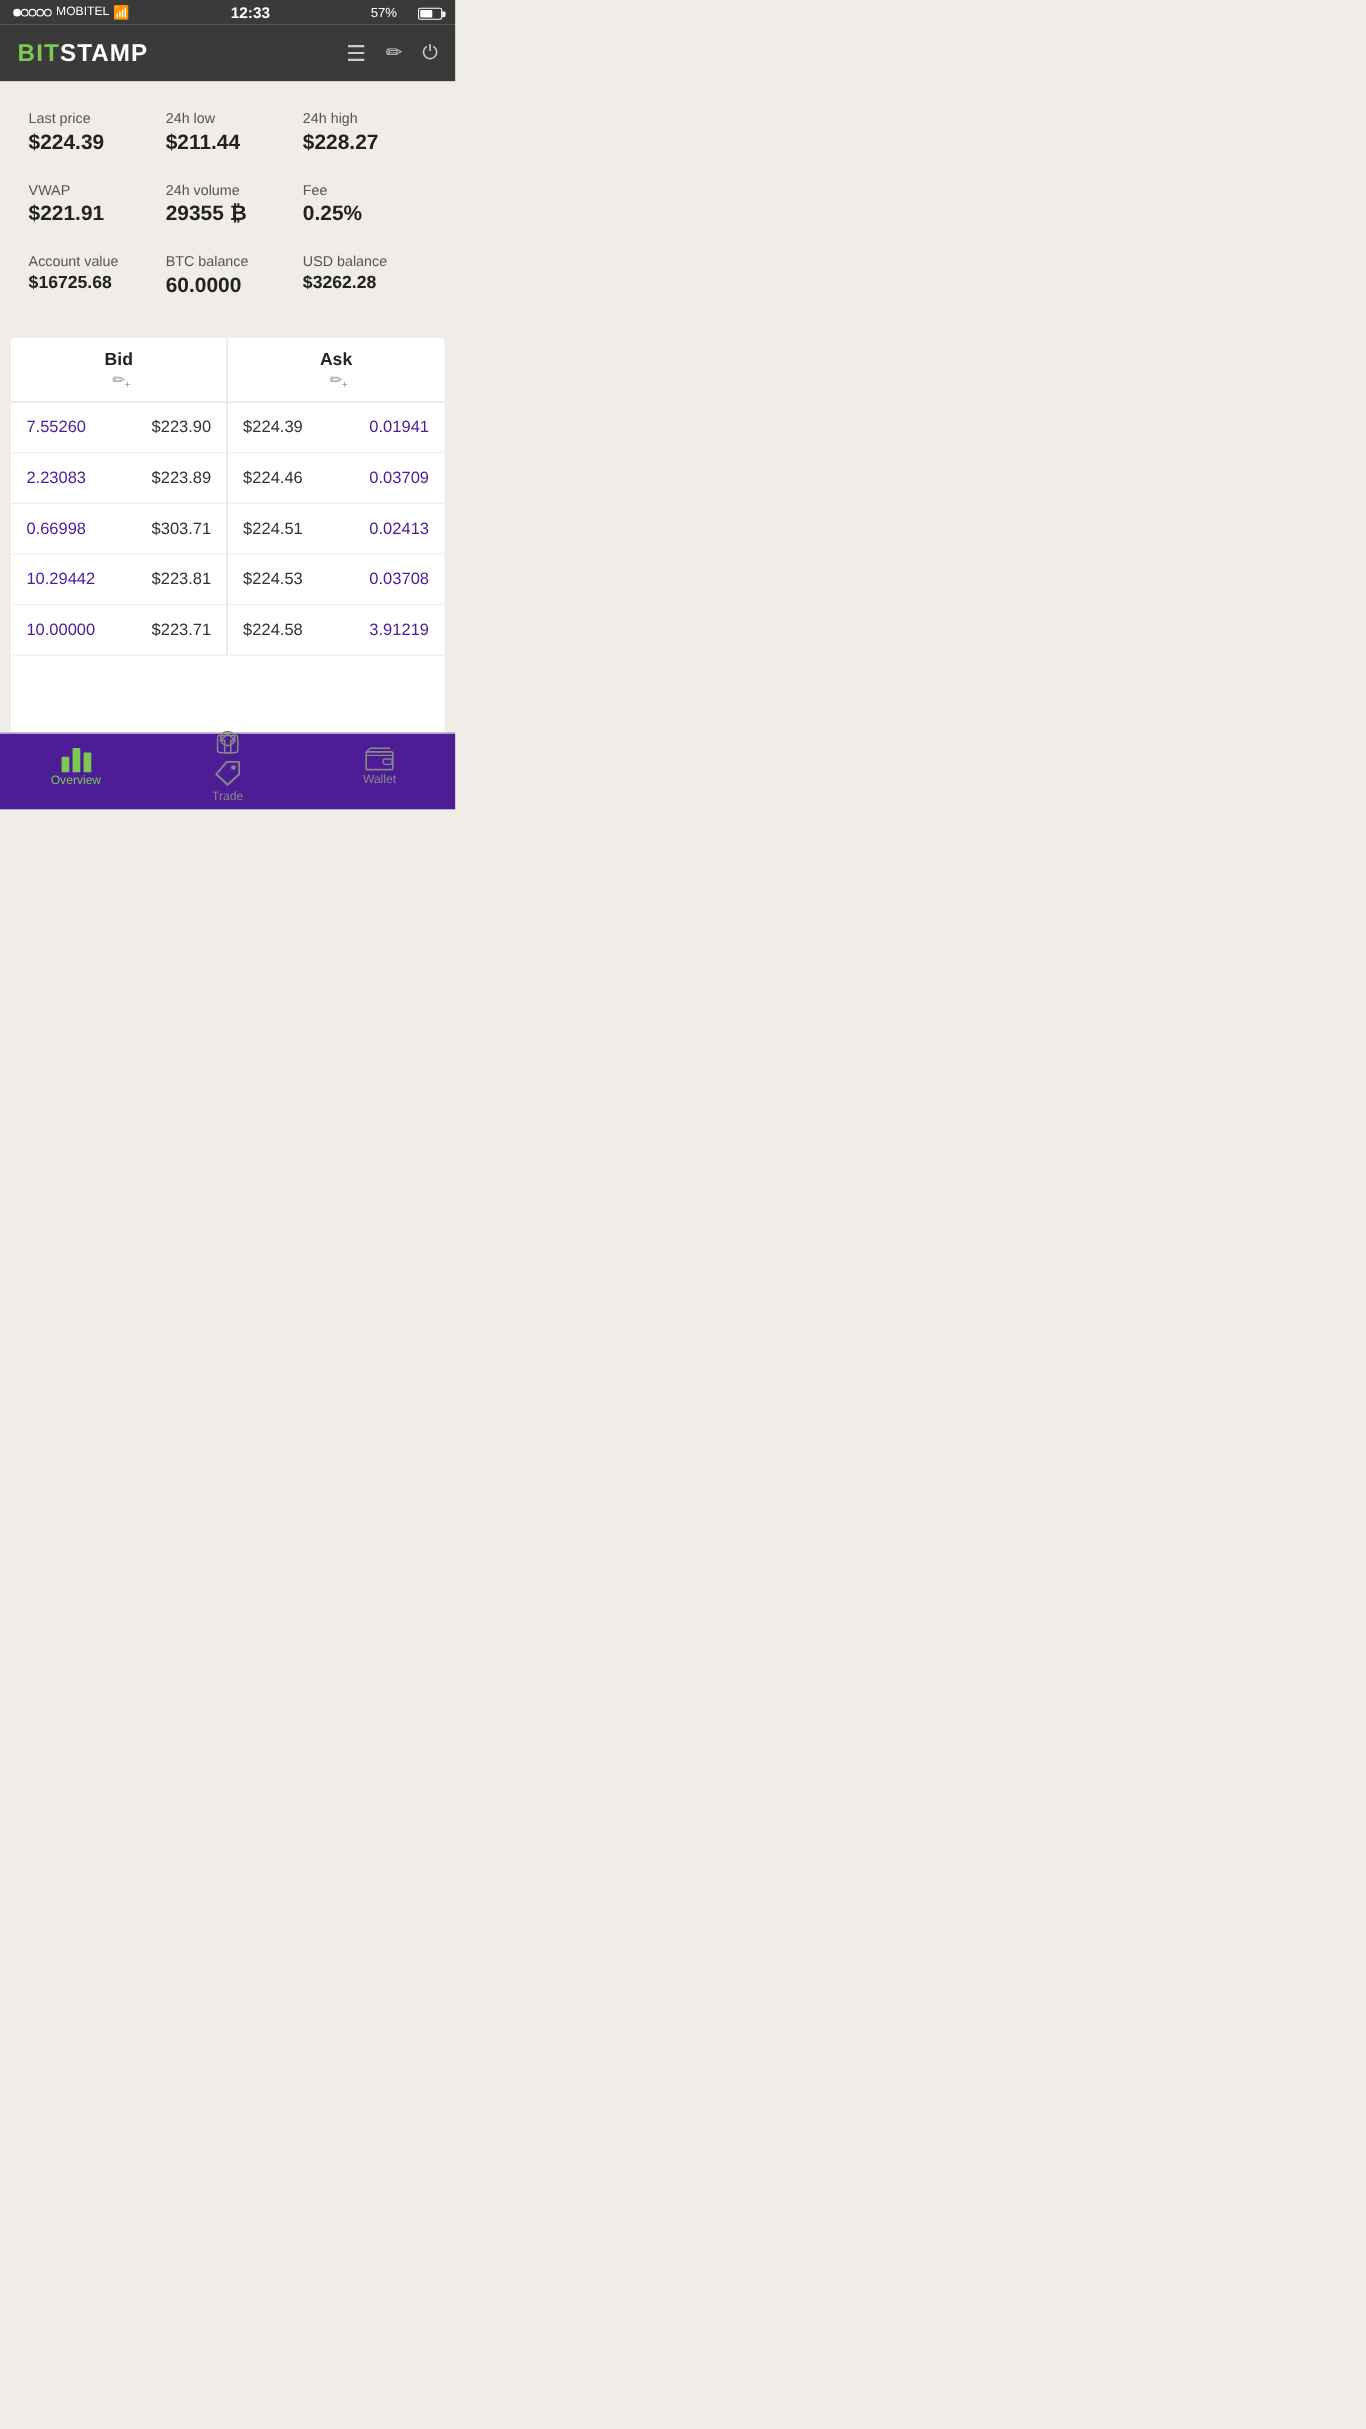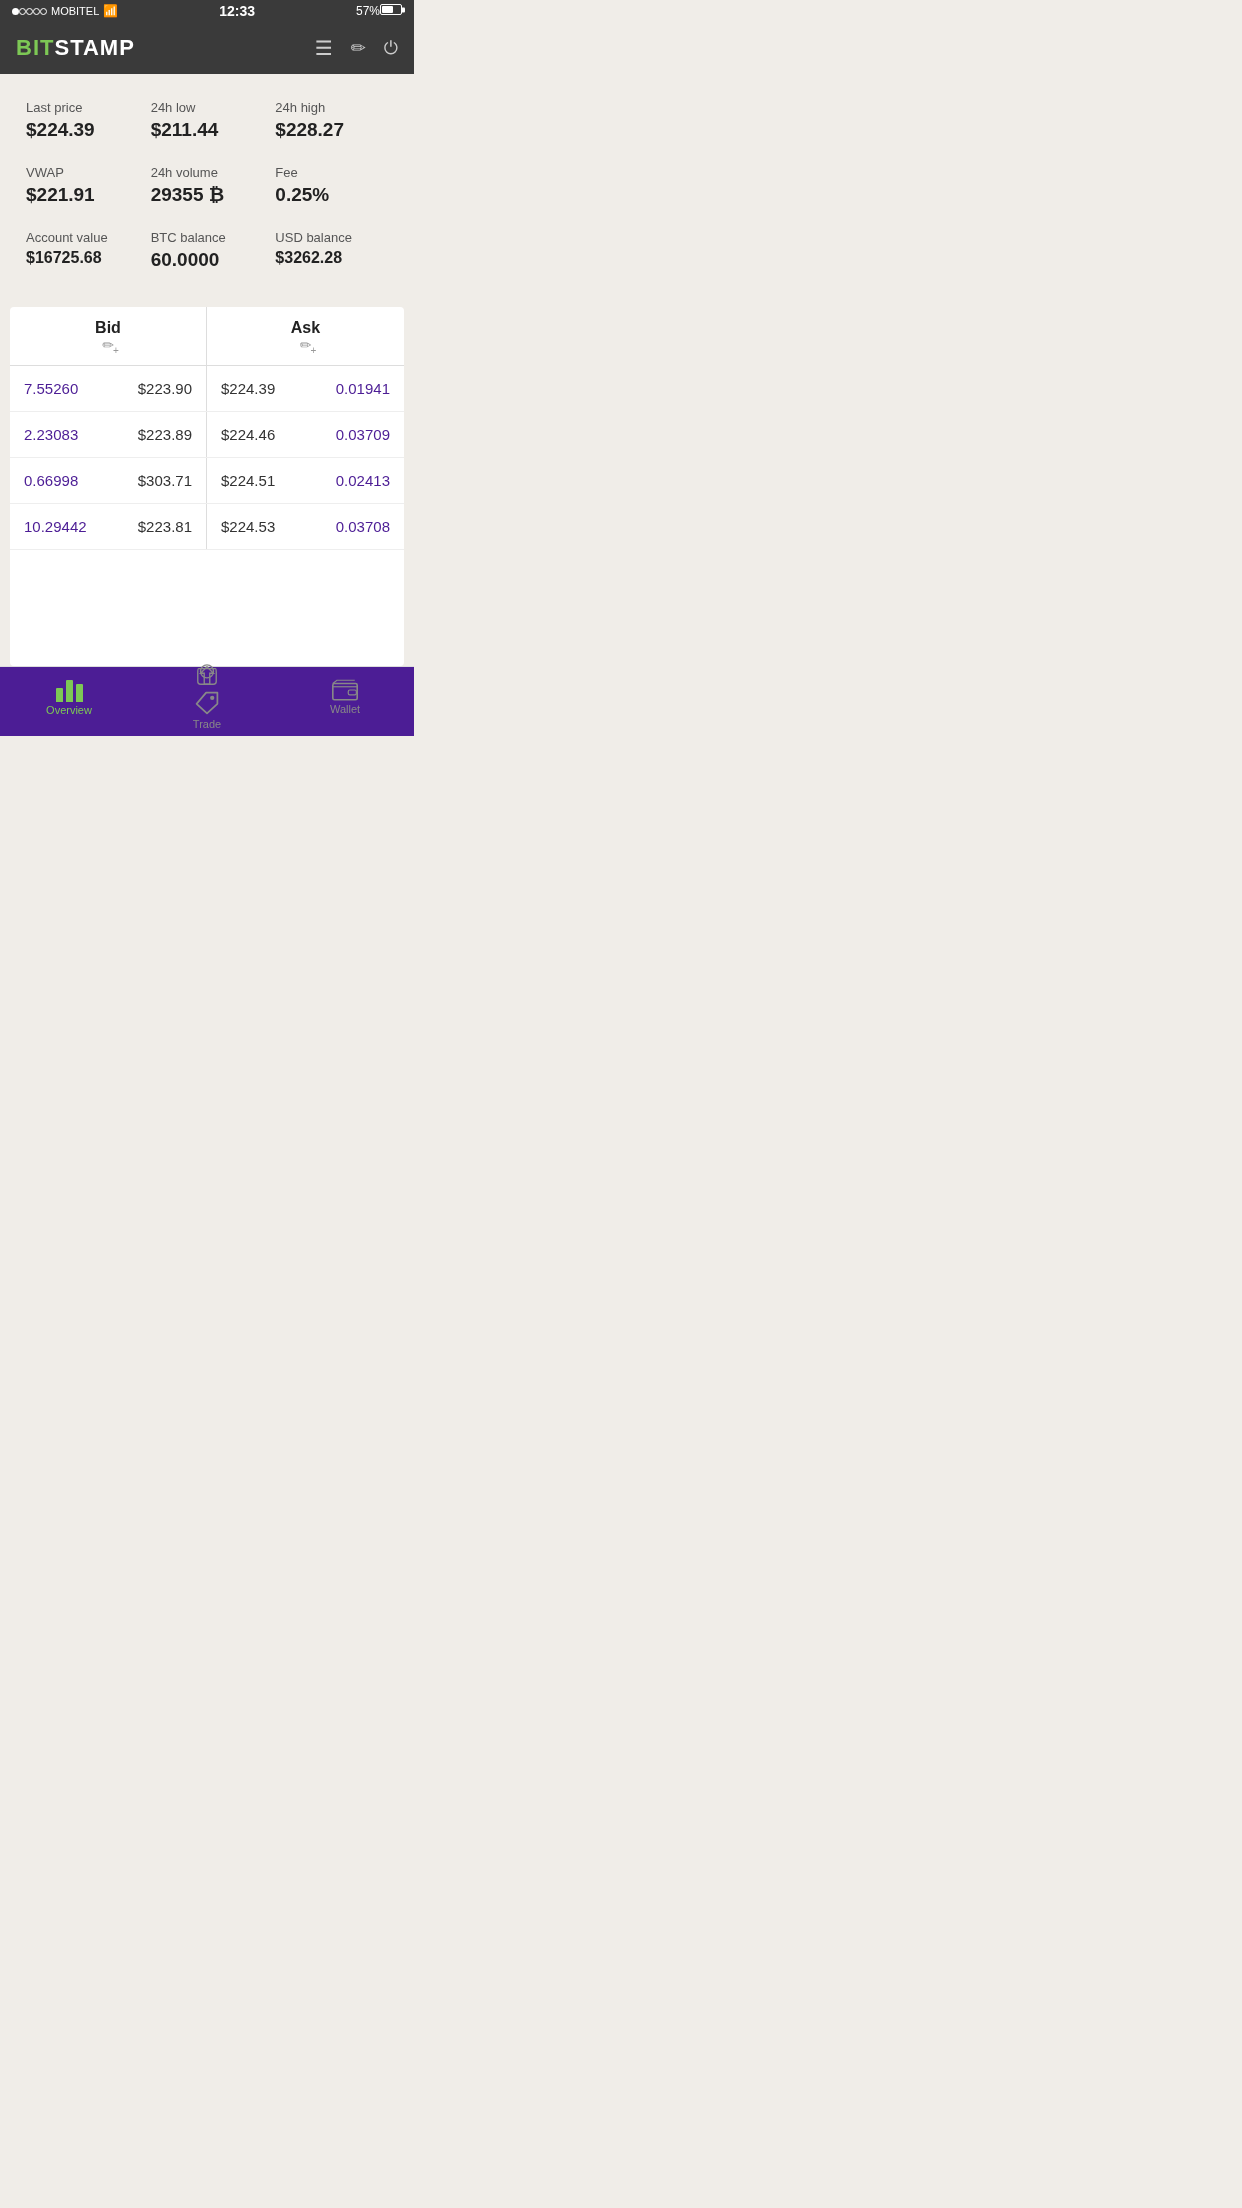--- a/index.html
+++ b/index.html
@@ -23,21 +23,21 @@
       justify-content: space-between;
       align-items: center;
       padding: 4px 12px;
       font-size: 12px;
       height: 22px;
     }
     .status-left { display: flex; align-items: center; gap: 4px; }
     .status-dots span { display: inline-block; width: 7px; height: 7px; border-radius: 50%; background: #fff; }
     .status-dots span.empty { background: transparent; border: 1.5px solid #fff; }
     .status-signal { font-size: 11px; }
-    .status-right { display: flex; align-items: flex-start; gap: 0; font-size: 12px; }
+    .status-right { display: flex; align-items: flex-end; gap: 19px; font-size: 12px; }
     .battery-icon {
       display: inline-flex;
       align-items: center;
       gap: 1px;
     }
     .battery-body {
       width: 22px; height: 11px;
       border: 1.5px solid #fff;
       border-radius: 2px;
       position: relative;
@@ -351,20 +351,30 @@
       <div class="ob-row">
       <div class="ob-cell-pair">
         <span class="amount">10.29442</span>
         <span class="price">$223.81</span>
       </div>
       <div class="ob-cell-pair">
         <span class="price">$224.53</span>
         <span class="amount">0.03708</span>
       </div>
     </div>
+      <div class="ob-row">
+      <div class="ob-cell-pair">
+        <span class="amount">10.00000</span>
+        <span class="price">$223.71</span>
+      </div>
+      <div class="ob-cell-pair">
+        <span class="price">$224.58</span>
+        <span class="amount">3.91219</span>
+      </div>
+    </div>
     </div>
 </div>
 
 <div class="bottom-nav">
   <div class="nav-item active">
     <div class="overview-bars">
       <div class="bar"></div>
       <div class="bar"></div>
       <div class="bar"></div>
     </div>

